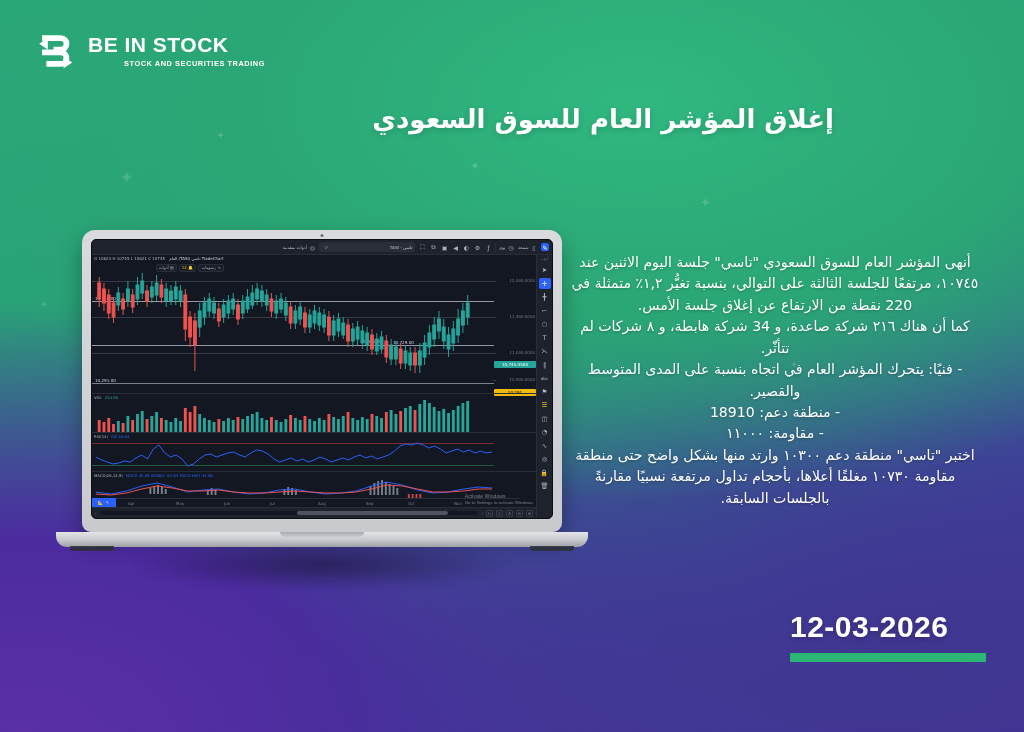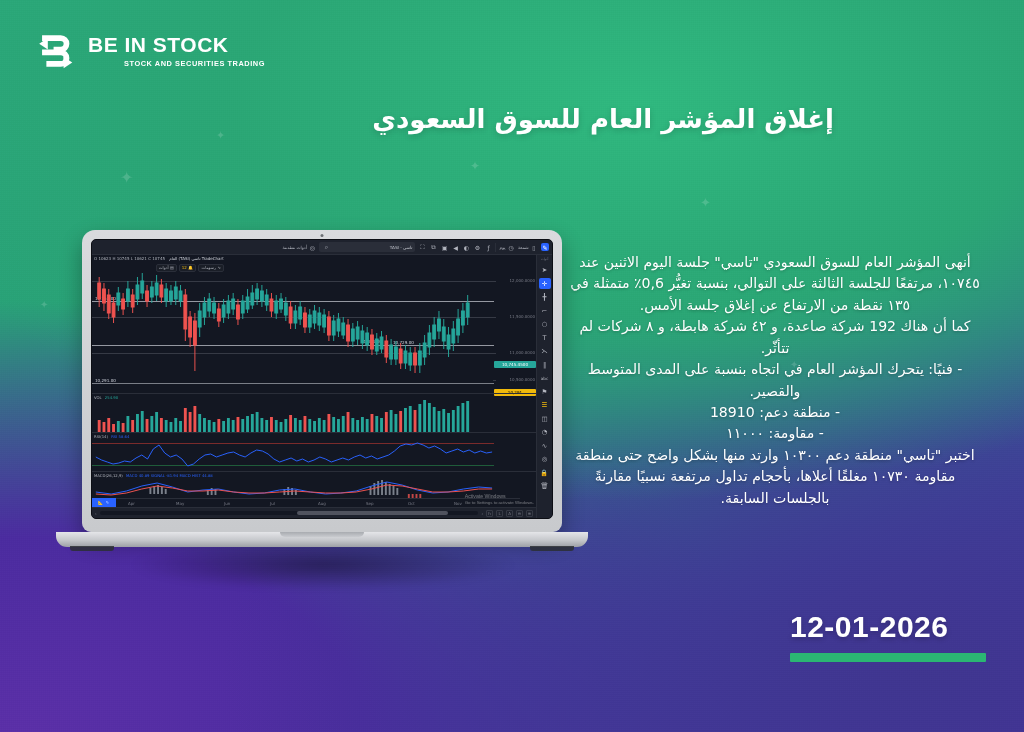--- a/index.html
+++ b/index.html
@@ -241,30 +241,30 @@
     </svg>
     <div id="logo-text">
       <div id="logo-title">BE IN STOCK</div>
       <div id="logo-sub">STOCK AND SECURITIES TRADING</div>
     </div>
   </div>
 
   <h1 id="headline">إغلاق المؤشر العام للسوق السعودي</h1>
 
   <div id="body-copy">
-    <p>أنهى المؤشر العام للسوق السعودي "تاسي" جلسة اليوم الاثنين عند ١٠٧٤٥،  مرتفعًا للجلسة الثالثة على التوالي، بنسبة تغيُّر 0,6٪ متمثلة في ١٣٥ نقطة من الارتفاع عن إغلاق جلسة الأمس.</p>
-    <p>كما أن هناك 192 شركة صاعدة، و ٤٢ شركة هابطة، و ٨ شركات لم تتأثّر.</p>
+    <p>أنهى المؤشر العام للسوق السعودي "تاسي" جلسة اليوم الاثنين عند ١٠٧٤٥،  مرتفعًا للجلسة الثالثة على التوالي، بنسبة تغيُّر ١,٢٪ متمثلة في 220 نقطة من الارتفاع عن إغلاق جلسة الأمس.</p>
+    <p>كما أن هناك ٢١٦ شركة صاعدة، و 34 شركة هابطة، و ٨ شركات لم تتأثّر.</p>
     <p>- فنيًا: يتحرك المؤشر العام في اتجاه بنسبة على المدى المتوسط والقصير.</p>
     <p>- منطقة دعم: 18910</p>
     <p>- مقاومة: ١١٠٠٠</p>
     <p>اختبر "تاسي" منطقة دعم ١٠٣٠٠ وارتد منها بشكل واضح حتى منطقة مقاومة ١٠٧٣٠ مغلقًا أعلاها، بأحجام تداول مرتفعة نسبيًا مقارنةً بالجلسات السابقة.</p>
   </div>
 
   <div id="date-block">
-    <div id="date-text">12-01-2026</div>
+    <div id="date-text">12-03-2026</div>
     <div id="date-rule"></div>
   </div>
 
   <div id="laptop">
     <div id="laptop-shadow"></div>
 
     <div id="lid">
       <div id="camera-dot"></div>
 
       <div id="screen">

